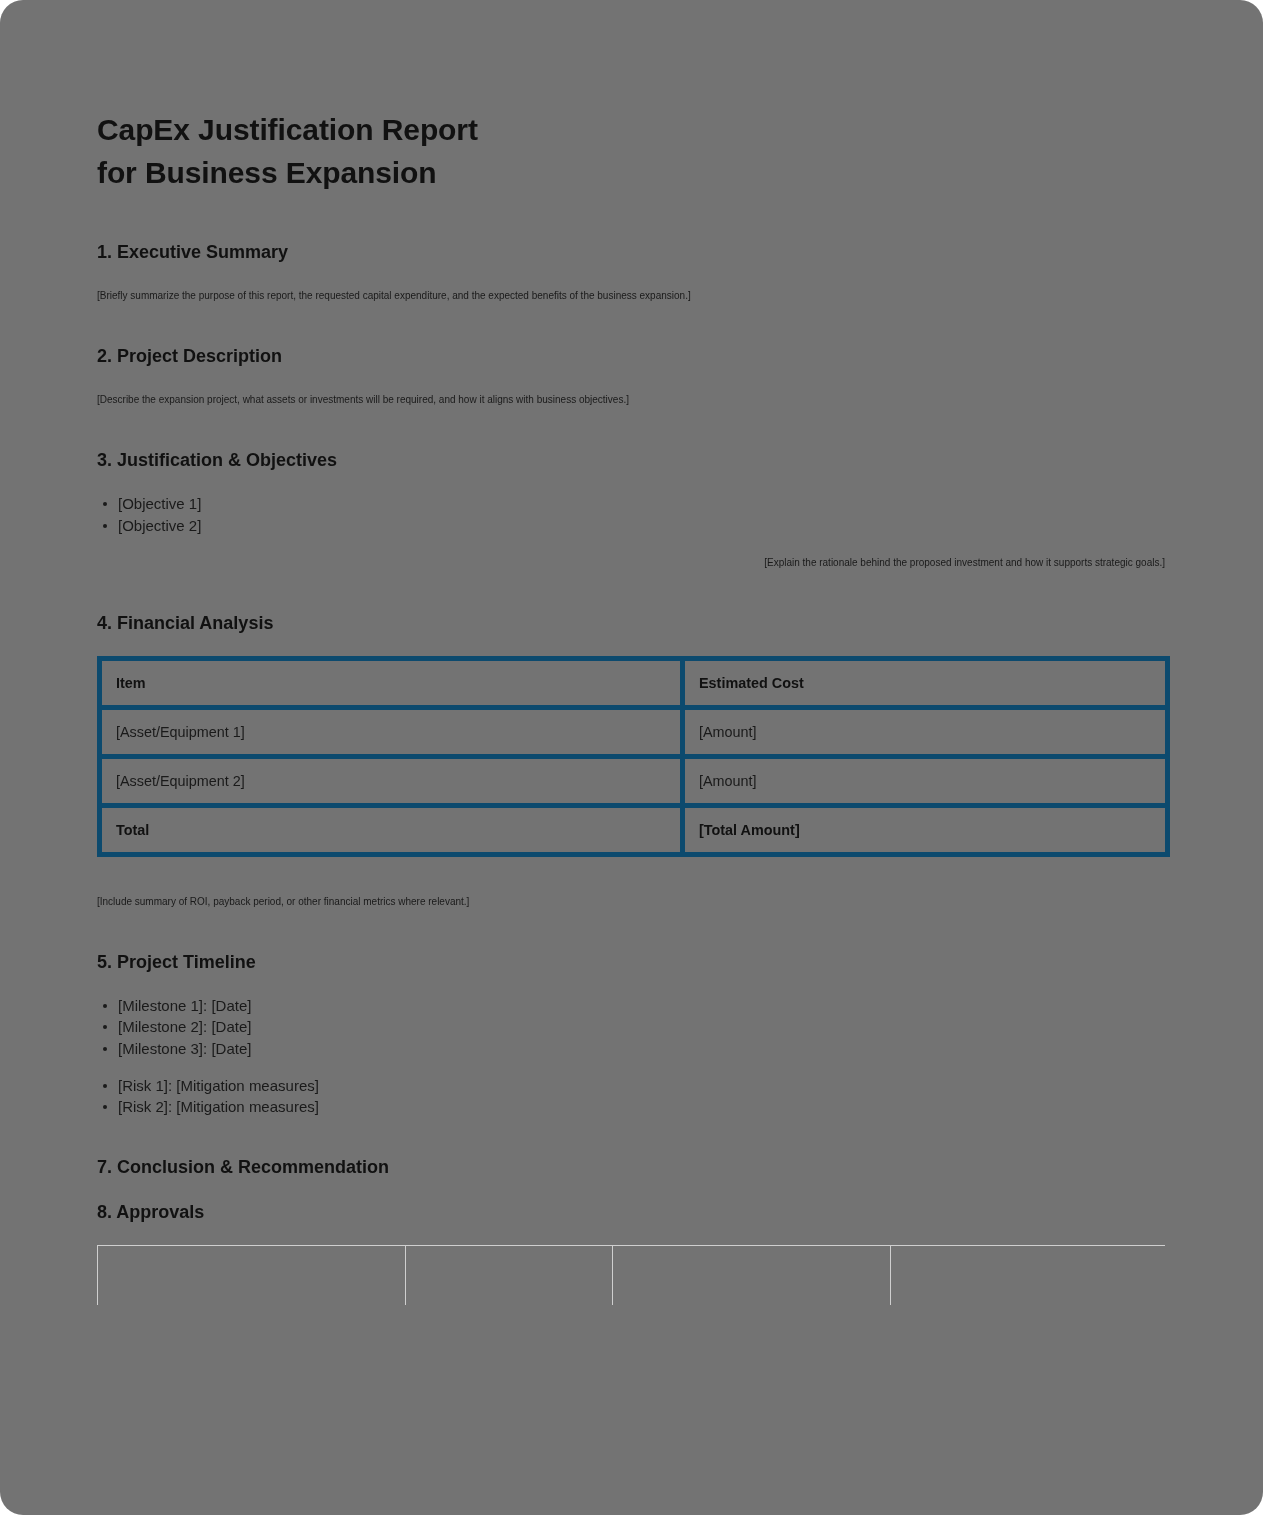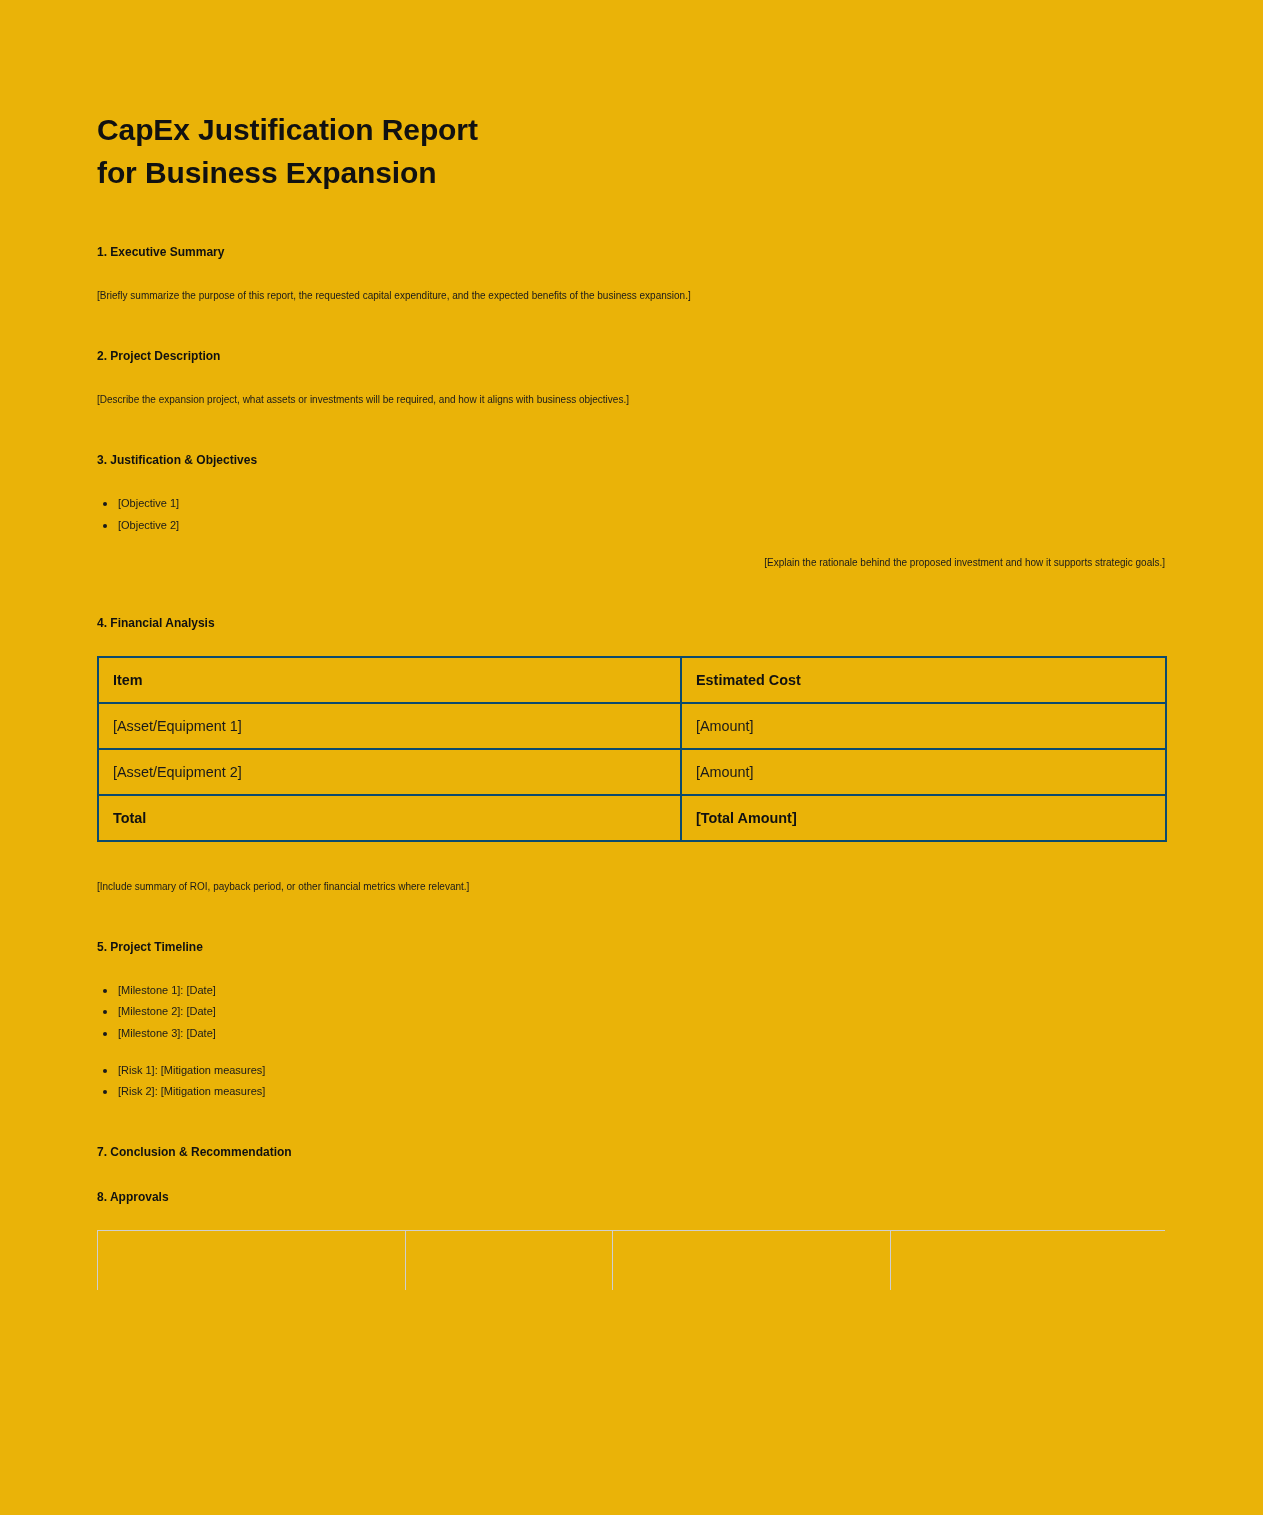--- a/index.html
+++ b/index.html
@@ -11,58 +11,59 @@
     width: 1263px;
     height: 1515px;
     font-family: "Liberation Sans", sans-serif;
     color: #1a1a1a;
     -webkit-font-smoothing: antialiased;
   }
   .page {
     position: relative;
     width: 1263px;
     height: 1515px;
-    background: #eab308;
+    background: #737373;
     box-sizing: border-box;
     padding: 108px 98px 0 97px;
     overflow: hidden;
+    border-radius: 23px;
   }
   .doc-title {
     font-size: 30px;
     font-weight: 600;
     line-height: 43px;
     letter-spacing: -0.1px;
     color: #111111;
     margin: 0 0 46px 0;
   }
   .doc-title .line { display: block; }
 
   h2.section-heading {
-    font-size: 12px;
+    font-size: 18px;
     font-weight: 600;
     line-height: 25px;
     color: #111111;
     margin: 0 0 20px 0;
     letter-spacing: 0px;
   }
   p.body-text {
     font-size: 10px;
     line-height: 21px;
     color: #1a1a1a;
     margin: 0 0 38px 0;
   }
 
   ul.bullets {
     list-style: none;
     margin: 0 0 16px 0;
     padding: 0;
   }
   ul.bullets li {
     position: relative;
-    font-size: 11px;
+    font-size: 15px;
     line-height: 21px;
     color: #1a1a1a;
     padding-left: 21px;
     margin: 0 0 0.5px 0;
   }
   ul.bullets li::before {
     content: "";
     position: absolute;
     left: 6px;
     top: 9px;
@@ -73,21 +74,21 @@
   }
   .after-bullets { margin-top: 17px; text-align: right; }
 
   table.doc-table {
     border-collapse: collapse;
     width: 1068px;
     margin: 0 0 34px 0;
     table-layout: fixed;
   }
   table.doc-table td, table.doc-table th {
-    border: 2px solid #0c4a6e;
+    border: 5px solid #0c4a6e;
     text-align: left;
     font-size: 14.4px;
     line-height: 20px;
     color: #1a1a1a;
     padding: 12px 14px;
     height: 14px;
     vertical-align: middle;
     font-weight: normal;
   }
   table.doc-table th,

